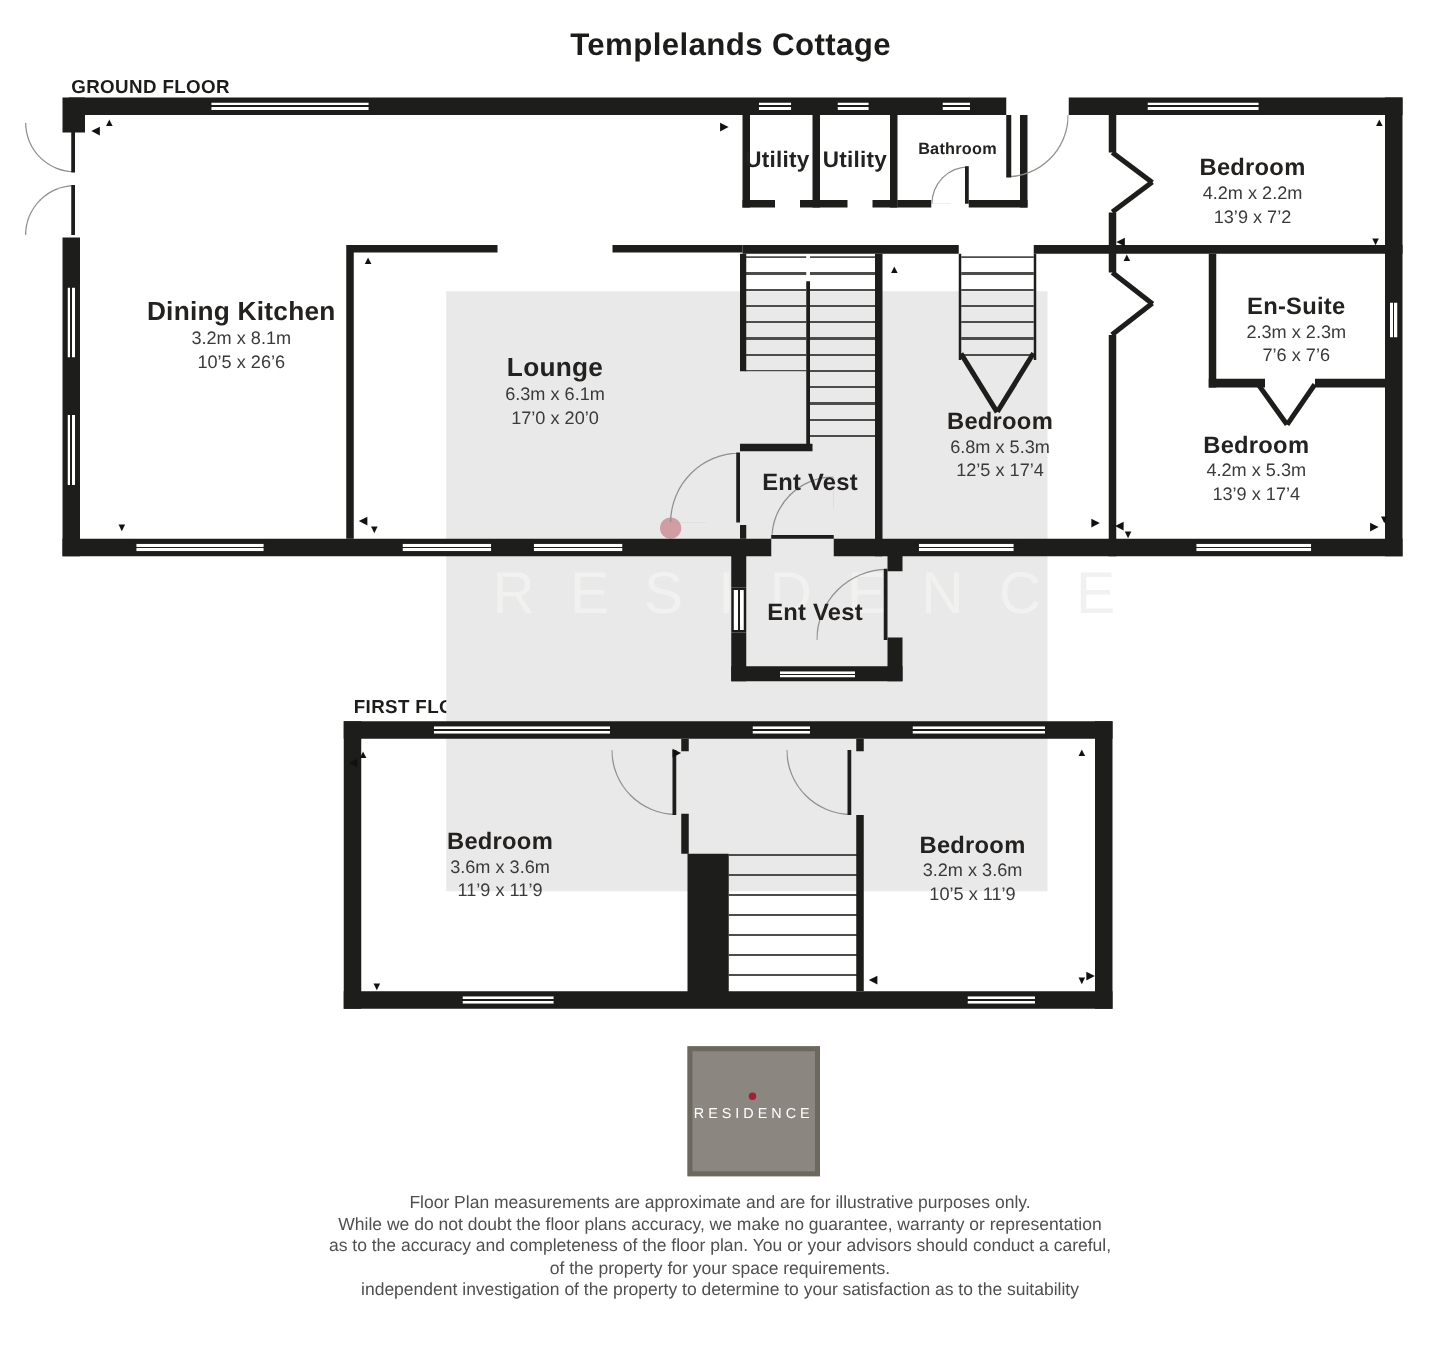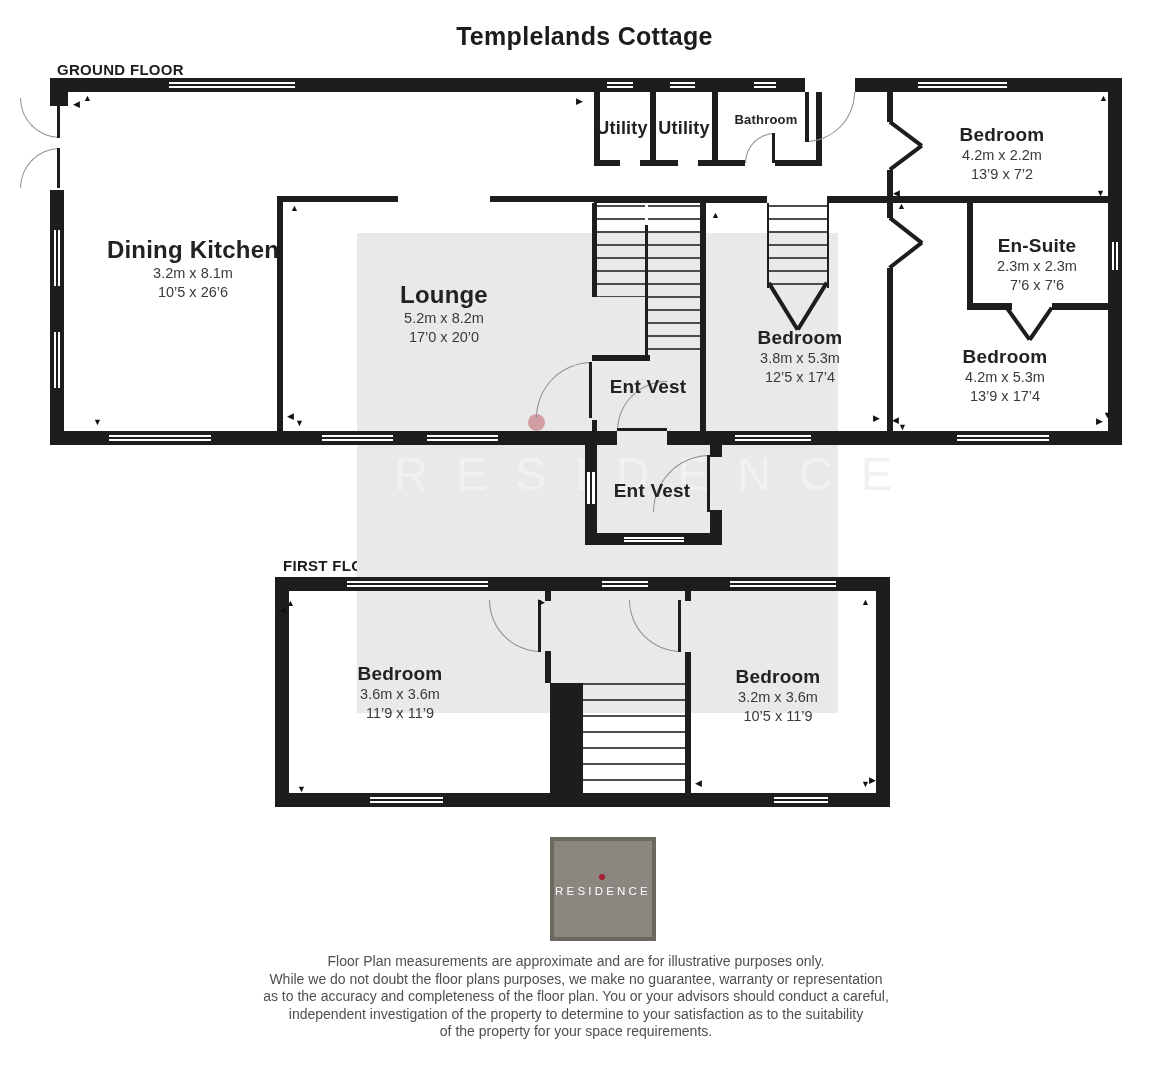--- a/index.html
+++ b/index.html
@@ -27,21 +27,21 @@
   .qTL{border-right-width:1.8px;border-bottom-width:1.8px;border-radius:0 0 100% 0;}
   .qTR{border-left-width:1.8px;border-bottom-width:1.8px;border-radius:0 0 0 100%;}
   .qBR{border-left-width:1.8px;border-top-width:1.8px;border-radius:100% 0 0 0;}
   .leaf{position:absolute;background:#1d1d1b;}
   .vbar{position:absolute;height:3.5px;background:#1d1d1b;transform-origin:0 50%;z-index:5;}
   .arrow{position:absolute;font-size:9px;line-height:9px;color:#111;z-index:6;}
   
   .room-label{position:absolute;transform:translate(-50%,-50%);text-align:center;
     white-space:nowrap;z-index:6;}
   .room-name{font-weight:bold;font-size:19px;color:#242220;letter-spacing:.2px;}
-  .room-name.big{font-size:24px;}
+  .room-name.big{font-size:21px;}
   .room-dim{font-size:14.5px;color:#3c3a38;line-height:19px;}
   
   .logo{position:absolute;left:550px;top:837px;width:106px;height:104px;background:#8b8680;
     border:4px solid #6c675f;box-sizing:border-box;z-index:6;}
   .logo-text{position:absolute;left:0;right:0;top:44px;text-align:center;color:#fff;
     font-size:11.5px;letter-spacing:3.2px;font-weight:500;}
   .logo-dot{position:absolute;left:45px;top:33px;width:6px;height:6px;border-radius:50%;background:#a51e33;}
   
   .disclaimer{position:absolute;left:0;right:0;top:953px;text-align:center;color:#4f4f4f;
     font-size:14px;line-height:17.5px;z-index:6;}
@@ -220,31 +220,31 @@
   <div class="room-label" style="left:766px;top:119px">
     <div class="room-name" style="font-size:13px">Bathroom</div>
   </div>
   <div class="room-label" style="left:1002px;top:154px">
     <div class="room-name">Bedroom</div>
     <div class="room-dim">4.2m x 2.2m</div>
     <div class="room-dim">13’9 x 7’2</div>
   </div>
   <div class="room-label" style="left:444px;top:314px">
     <div class="room-name big">Lounge</div>
-    <div class="room-dim">5.2m x 8.2m</div>
+    <div class="room-dim">6.3m x 6.1m</div>
     <div class="room-dim">17’0 x 20’0</div>
   </div>
   <div class="room-label" style="left:1037px;top:265px">
     <div class="room-name">En-Suite</div>
     <div class="room-dim">2.3m x 2.3m</div>
     <div class="room-dim">7’6 x 7’6</div>
   </div>
   <div class="room-label" style="left:800px;top:357px">
     <div class="room-name">Bedroom</div>
-    <div class="room-dim">3.8m x 5.3m</div>
+    <div class="room-dim">6.8m x 5.3m</div>
     <div class="room-dim">12’5 x 17’4</div>
   </div>
   <div class="room-label" style="left:1005px;top:376px">
     <div class="room-name">Bedroom</div>
     <div class="room-dim">4.2m x 5.3m</div>
     <div class="room-dim">13’9 x 17’4</div>
   </div>
   <div class="room-label" style="left:648px;top:387px">
     <div class="room-name">Ent Vest</div>
   </div>
@@ -262,19 +262,19 @@
     <div class="room-dim">10’5 x 11’9</div>
   </div>
 
   <div class="logo">
     <div class="logo-dot"></div>
     <div class="logo-text">RESIDENCE</div>
   </div>
 
   <div class="disclaimer">
     <div>Floor Plan measurements are approximate and are for illustrative purposes only.</div>
-    <div>While we do not doubt the floor plans purposes, we make no guarantee, warranty or representation</div>
+    <div>While we do not doubt the floor plans accuracy, we make no guarantee, warranty or representation</div>
     <div>as to the accuracy and completeness of the floor plan. You or your advisors should conduct a careful,</div>
+    <div>of the property for your space requirements.</div>
     <div>independent investigation of the property to determine to your satisfaction as to the suitability</div>
-    <div>of the property for your space requirements.</div>
   </div>
 
 </div>
 
 </body></html>

